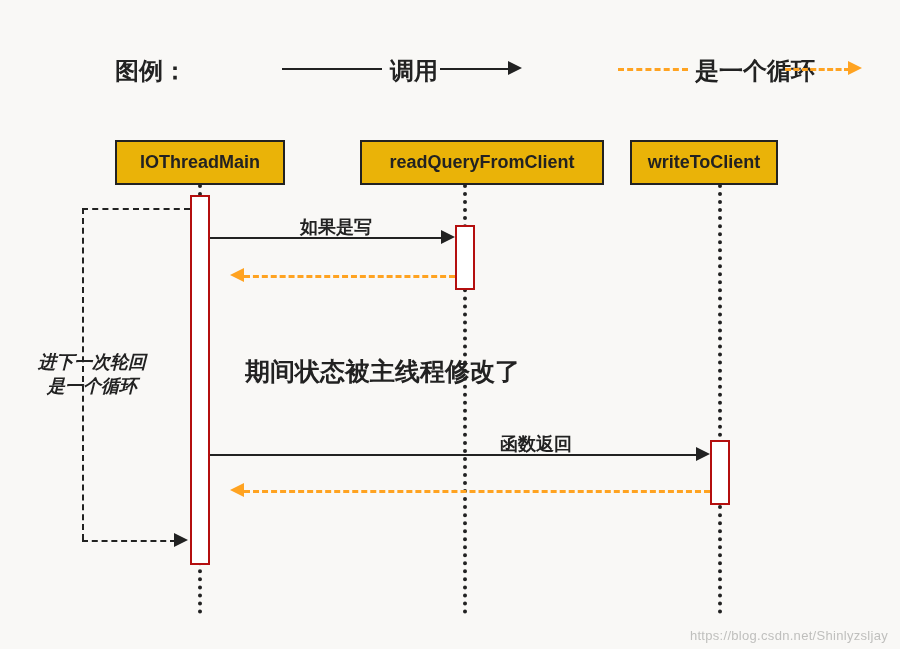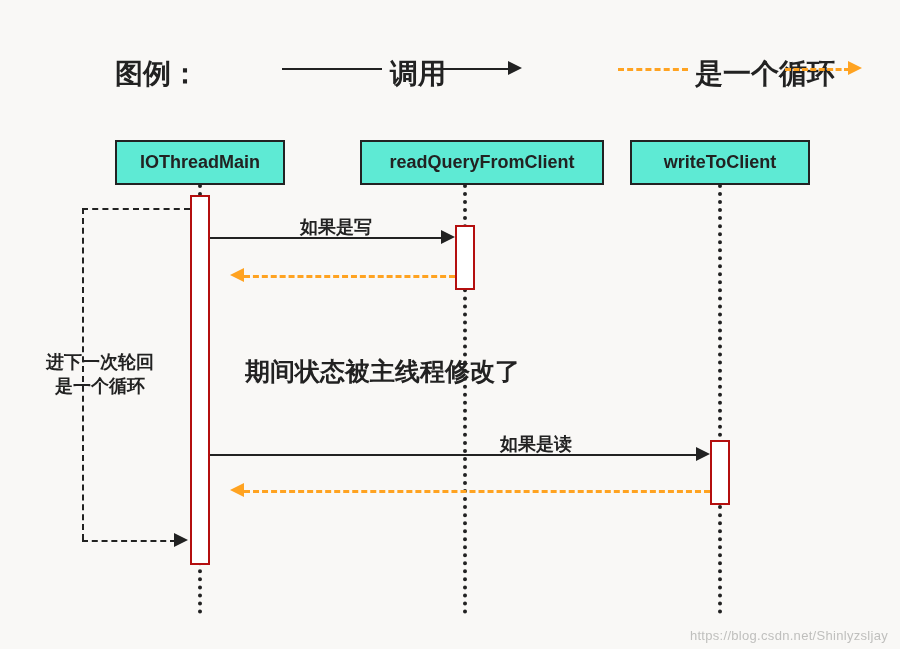--- a/index.html
+++ b/index.html
@@ -15,32 +15,32 @@
     position: relative;
     width: 900px;
     height: 649px;
     overflow: hidden;
   }
 
   
   .participant {
     position: absolute;
     top: 140px;
-    background: #5eead4;
+    background: #eab308;
     border: 2px solid #222;
     font-weight: 700;
     font-size: 18px;
     text-align: center;
     padding: 10px 0;
     box-sizing: border-box;
   }
 
   #p-io   { left: 115px; width: 170px; }
   #p-read { left: 360px; width: 244px; }
-  #p-write{ left: 630px; width: 180px; }
+  #p-write{ left: 630px; width: 148px; }
 
   
   .lifeline {
     position: absolute;
     top: 184px;
     border-left: 4px dotted #222;
     height: 430px;
   }
   #ll-io   { left: 198px; }
   #ll-read { left: 463px; }
@@ -113,21 +113,21 @@
     position: absolute;
     font-size: 18px;
     font-weight: 700;
     color: #222;
     text-align: center;
     line-height: 1.35;
   }
 
   .legend-label {
     position: absolute;
-    font-size: 28px;
+    font-size: 24px;
     font-weight: 700;
   }
 
   .watermark {
     position: absolute;
     right: 12px;
     bottom: 6px;
     font-size: 13px;
     color: #bfbfbd;
     font-family: Arial, sans-serif;
@@ -167,32 +167,32 @@
   <div class="head-right-black" style="top:230px; left:441px;"></div>
   <div class="label" style="top:215px; left:300px;">如果是写</div>
 
   <div class="arrow dash-orange" style="top:275px; left:244px; width:211px;"></div>
   <div class="head-left-orange" style="top:268px; left:230px;"></div>
 
   <div class="label" style="top:355px; left:245px; font-weight:700; font-size:25px;">期间状态被主线程修改了</div>
 
   <div class="arrow solid-line" style="top:454px; left:210px; width:488px;"></div>
   <div class="head-right-black" style="top:447px; left:696px;"></div>
-  <div class="label" style="top:432px; left:500px;">如果是读</div>
+  <div class="label" style="top:432px; left:500px;">函数返回</div>
 
   <div class="arrow dash-orange" style="top:490px; left:244px; width:466px;"></div>
   <div class="head-left-orange" style="top:483px; left:230px;"></div>
 
   <div class="arrow dash-black" style="top:208px; left:82px; width:108px;"></div>
 
   <div class="dash-black-vert" style="top:208px; left:82px; height:332px;"></div>
 
   <div class="arrow dash-black" style="top:540px; left:82px; width:94px;"></div>
   <div class="head-right-black" style="top:533px; left:174px;"></div>
 
-  <div class="loop-label" style="top:350px; left:30px; width:140px;">
+  <div class="loop-label" style="top:350px; left:22px; width:140px;font-style:italic;">
     <span>进下一次轮回</span><br>
     <span>是一个循环</span>
   </div>
 
   <div class="watermark">https://blog.csdn.net/Shinlyzsljay</div>
 
 </div>
 
 </body></html>

